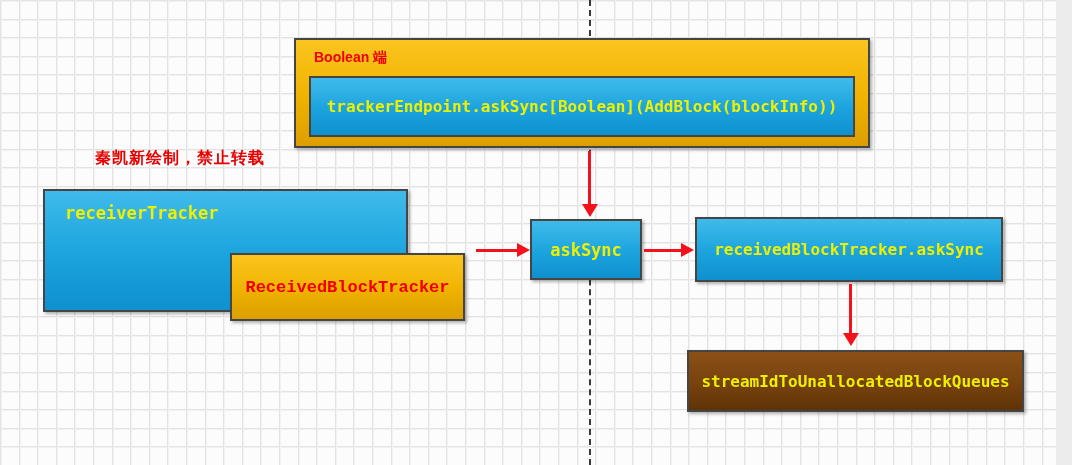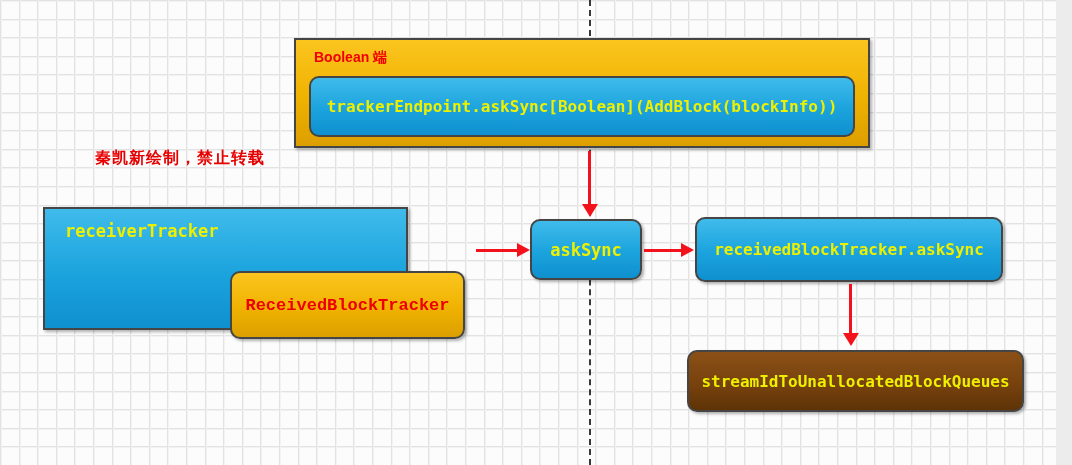--- a/index.html
+++ b/index.html
@@ -10,21 +10,21 @@
     background-image:
       repeating-linear-gradient(to right,#e3e3e3 0 1px,#f2f2f2 1px 2px,transparent 2px 18.6px),
       repeating-linear-gradient(to bottom,#e3e3e3 0 1px,#f2f2f2 1px 2px,transparent 2px 18.6px);
   }
   .right-strip{position:absolute;right:0;top:0;width:16px;height:465px;background:#ececec;}
   .dashed-line{position:absolute;left:589px;top:0;height:465px;width:0;border-left:2px dashed #383838;}
   .box{position:absolute;box-sizing:border-box;border:2px solid #454545;box-shadow:2px 2px 3px rgba(0,0,0,0.30);}
   .gold{background:linear-gradient(180deg,#FBC51F 0%,#EFB200 55%,#DC9F00 100%);}
   .blue{background:linear-gradient(180deg,#3FBBEB 0%,#1BA3DD 55%,#0F90CF 100%);}
   .brown{background:linear-gradient(180deg,#8A5016 0%,#78420E 55%,#5E3306 100%);}
-  .center{display:flex;align-items:center;justify-content:center;border-radius:10px;}
+  .center{display:flex;align-items:center;justify-content:center;}
   .code{font-family:"DejaVu Sans Mono",monospace;font-weight:bold;color:#EDF000;}
   .courier{font-family:"Liberation Mono",monospace;font-weight:bold;color:#EE0000;}
   .executor-label{position:absolute;left:18px;top:9px;font-size:14px;font-weight:bold;color:#F00000;}
   .rt-label{position:absolute;left:20px;top:12px;font-size:17px;}
   .watermark{position:absolute;left:95px;top:148px;font-size:16px;font-weight:bold;color:#E60000;letter-spacing:1px;}
   .arrow-line{position:absolute;background:#F3121C;}
   .head{position:absolute;width:0;height:0;}
   .head-down{border-left:8px solid transparent;border-right:8px solid transparent;border-top:13px solid #F3121C;}
   .head-right{border-top:7px solid transparent;border-bottom:7px solid transparent;border-left:13px solid #F3121C;}
 </style>
@@ -39,21 +39,21 @@
 
   <div class="box gold" style="left:294px;top:38px;width:576px;height:110px;">
     <div class="executor-label">Boolean 端</div>
     <div class="box blue center" style="left:13px;top:36px;width:546px;height:61px;box-shadow:none;">
       <span class="code" style="font-size:16px;">trackerEndpoint.askSync[Boolean](AddBlock(blockInfo))</span>
     </div>
   </div>
 
   <div class="watermark">秦凯新绘制，禁止转载</div>
 
-  <div class="box blue" style="left:43px;top:207px;width:365px;height:123px;text-align:right;">
+  <div class="box blue" style="left:43px;top:189px;width:365px;height:123px;text-align:right;">
     <div class="rt-label code">receiverTracker</div>
     <div class="box gold center" style="left:185px;top:46px;width:235px;height:68px;margin-top:16px;">
       <span class="courier" style="font-size:17px;">ReceivedBlockTracker</span>
     </div>
   </div>
 
   <div class="box blue center" style="left:530px;top:219px;width:112px;height:61px;">
     <span class="code" style="font-size:17px;">askSync</span>
   </div>
 

